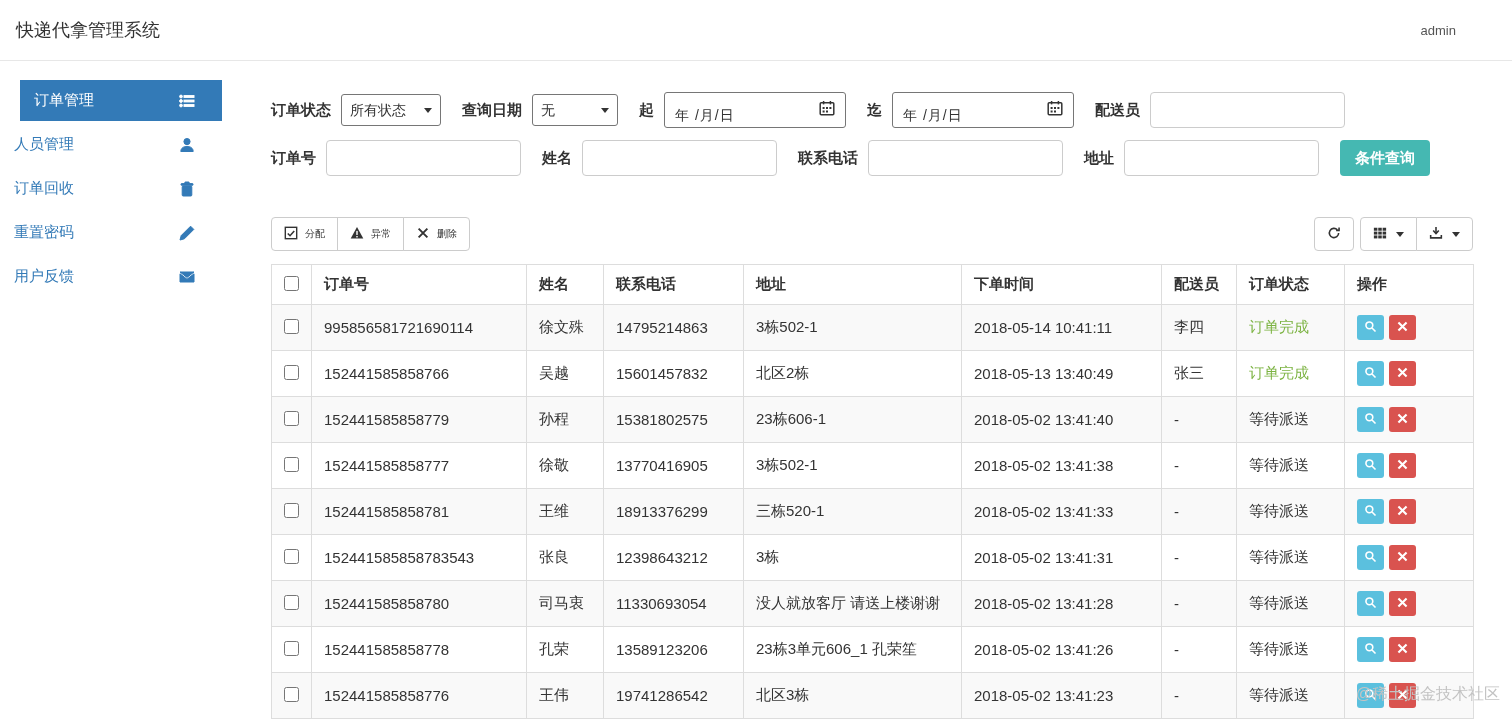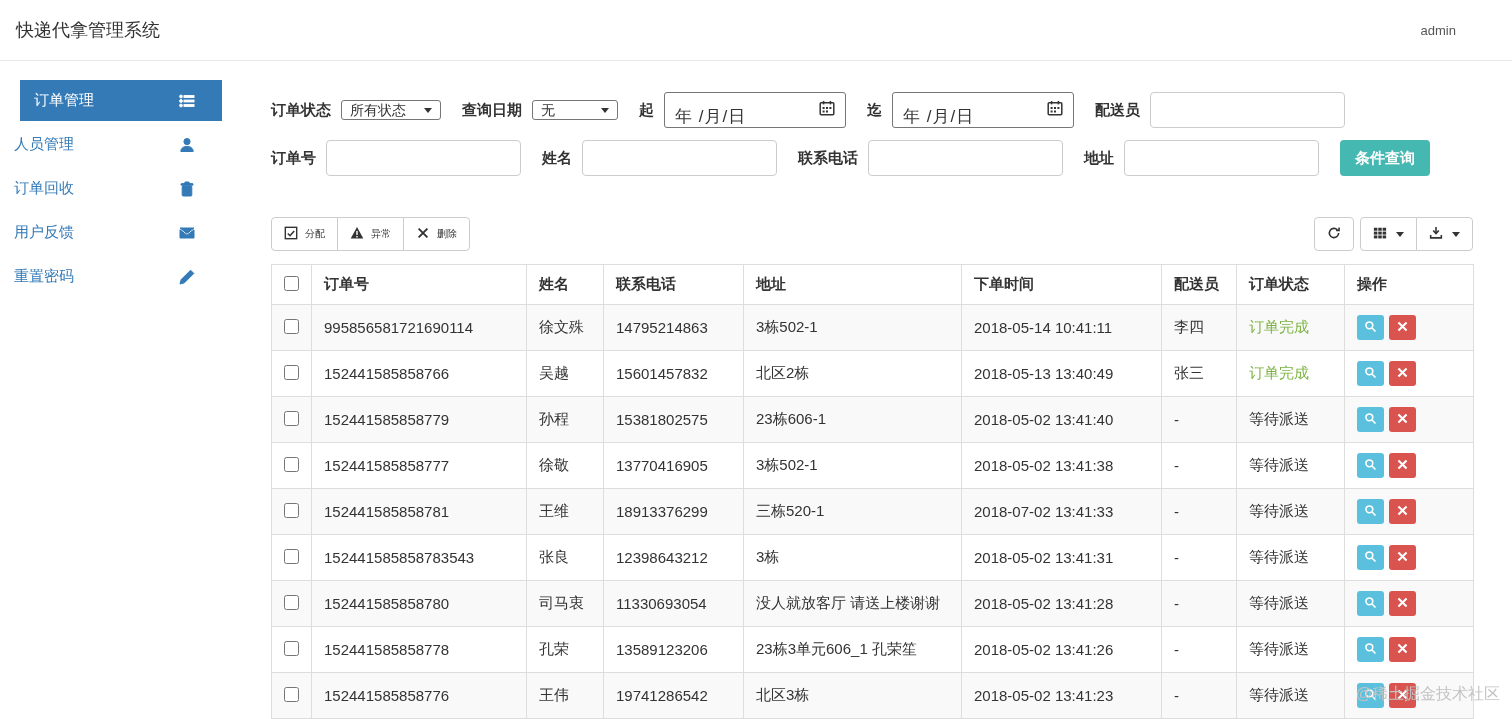--- a/index.html
+++ b/index.html
@@ -38,38 +38,38 @@
   .fgroup { display: flex; align-items: center; margin-right: 21px; }
   .fgroup:last-child { margin-right: 0; }
   .flabel { font-weight: bold; font-size: 15px; margin-right: 10px; white-space: nowrap; }
   .tinput {
     height: 36px; border: 1px solid #ccc; border-radius: 4px;
     padding: 0 12px; font-size: 14px; width: 195px;
     font-family: "Liberation Sans", "DejaVu Sans", sans-serif;
   }
   .selwrap { position: relative; display: inline-block; }
   .selwrap select {
-    height: 20px; border: 1px solid #767676; border-radius: 3px;
+    height: 32px; border: 1px solid #767676; border-radius: 3px;
     background: #fff; font-size: 14px; padding: 0 24px 0 8px;
     -webkit-appearance: none; appearance: none; cursor: pointer;
     font-family: "Liberation Sans", "DejaVu Sans", sans-serif; color: #333;
   }
   .selwrap::after {
     content: ""; position: absolute; right: 9px; top: 50%; margin-top: -2px;
     border-left: 4px solid transparent; border-right: 4px solid transparent;
     border-top: 5px solid #333; pointer-events: none;
   }
   .sel-status select { width: 100px; }
   .sel-date select { width: 86px; }
   .datebox {
     width: 182px; height: 36px; border: 1px solid #767676; border-radius: 3px;
     display: inline-flex; align-items: center; justify-content: space-between;
     padding: 0 10px; cursor: pointer; background: #fff;
   }
-  .datebox .dtext { font-size: 17px; color: #333; letter-spacing: 1px; margin-top: 12px; }
+  .datebox .dtext { font-size: 14px; color: #333; letter-spacing: 1px; margin-top: 12px; }
   .datebox svg { width: 16px; height: 16px; }
   .search-btn {
     height: 36px; padding: 0 15px; border: none; border-radius: 4px;
     background: var(--teal); color: #fff; font-size: 15px; font-weight: bold;
     cursor: pointer; font-family: "Liberation Sans", "DejaVu Sans", sans-serif;
   }
 
   
   .toolbar { margin-top: 41px; display: flex; justify-content: space-between; align-items: center; }
   .btn-group { display: inline-flex; }
@@ -154,33 +154,33 @@
       <span>订单回收</span>
       <span class="icon">
         <svg viewBox="0 0 16 16" stroke="none">
             <rect x="3.2" y="5" width="9.6" height="10" rx="1"></rect>
             <rect x="2" y="2.6" width="12" height="1.7" rx="0.5"></rect>
             <rect x="5.8" y="1" width="4.4" height="1.7" rx="0.5"></rect>
           </svg>
       </span>
     </div>
     <div class="side-item">
+      <span>重置密码</span>
+      <span class="icon">
+        <svg viewBox="0 0 16 16" stroke="none">
+            <path d="M11.6 1.2l3.2 3.2L5.4 13.8 1 15l1.2-4.4z"></path>
+          </svg>
+      </span>
+    </div>
+    <div class="side-item">
       <span>用户反馈</span>
       <span class="icon">
         <svg viewBox="0 0 16 16" stroke="none">
             <path d="M1 3h14l-7 5.4z"></path>
             <path d="M1 4.8l7 5.4 7-5.4V13H1z"></path>
-          </svg>
-      </span>
-    </div>
-    <div class="side-item">
-      <span>重置密码</span>
-      <span class="icon">
-        <svg viewBox="0 0 16 16" stroke="none">
-            <path d="M11.6 1.2l3.2 3.2L5.4 13.8 1 15l1.2-4.4z"></path>
           </svg>
       </span>
     </div>
   </div>
 
   <div class="main">
 
     <div class="filter-row">
       <div class="fgroup">
         <span class="flabel">订单状态</span>
@@ -450,21 +450,21 @@
       </span>
     </td>
   </tr>
 
   <tr>
     <td class="col-check"><input type="checkbox" style=""></td>
     <td>152441585858781</td>
     <td>王维</td>
     <td>18913376299</td>
     <td>三栋520-1</td>
-    <td>2018-07-02 13:41:33</td>
+    <td>2018-05-02 13:41:33</td>
     <td>-</td>
     <td>等待派送</td>
     <td>
       <span class="cell-actions">
         <button class="abtn view">
           <span><svg viewBox="0 0 16 16" fill="none">
                         <circle cx="6.6" cy="6.6" r="4.2" stroke="#fff" stroke-width="2"></circle>
                         <line x1="9.8" y1="9.8" x2="14.2" y2="14.2" stroke="#fff" stroke-width="2"></line>
                       </svg></span>
         </button>

